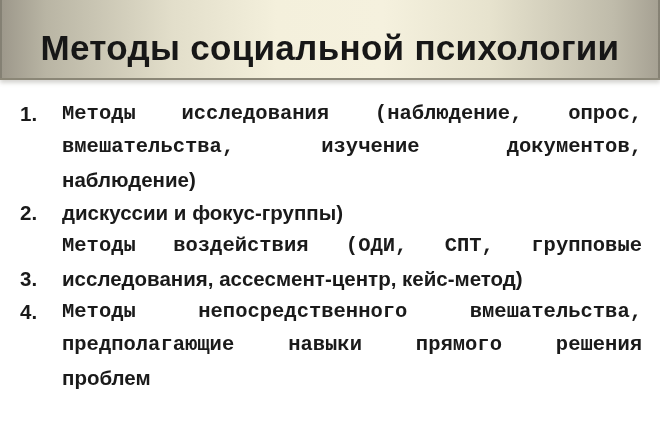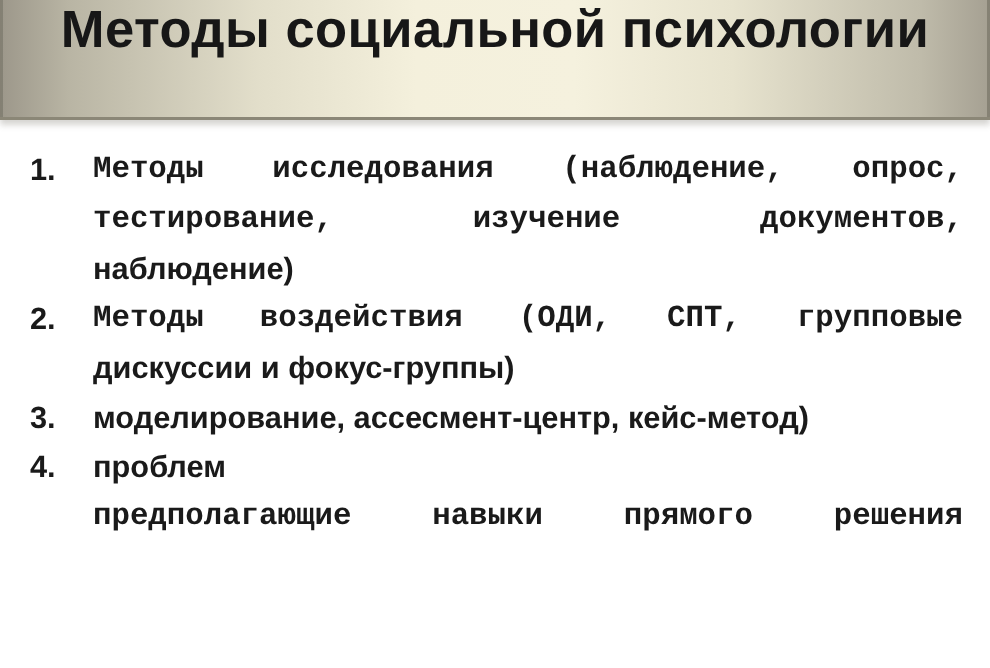--- a/index.html
+++ b/index.html
@@ -6,21 +6,21 @@
   body {
     width: 660px; height: 445px;
     background: #ffffff;
     overflow: hidden;
     font-family: "Liberation Sans", sans-serif;
   }
   .slide { width: 660px; height: 445px; position: relative; }
 
   .title-bar {
     height: 78px;
-    display: flex; align-items: flex-start; justify-content: center;
+    display: flex; align-items: flex-end; justify-content: center;
     background: linear-gradient(90deg,
       #9c978a 0%, #b9b5a4 7%, #e2deca 26%, #f4f0dc 42%,
       #f5f1de 58%, #e7e3ce 74%, #bfbbaa 93%, #a5a092 100%);
     border-bottom: 2px solid #8b8777;
     box-shadow: inset 2px 0 0 rgba(60,58,48,0.25),
                 inset -2px 0 0 rgba(60,58,48,0.30),
                 0 3px 4px rgba(90,88,75,0.25);
   }
   .title {
     margin: 0 0 10px 0;
@@ -55,44 +55,45 @@
     <h1 class="title">Методы социальной психологии</h1>
   </header>
 
   <main class="content">
     <ol class="list">
 
       <li class="item">
         <span class="num">1.</span>
         <div>
           <div class="line j">Методы исследования (наблюдение, опрос,</div>
-          <div class="line j">тестирование, изучение документов,</div>
+          <div class="line j">вмешательства, изучение документов,</div>
           <div class="line">наблюдение)</div>
         </div>
       </li>
 
       <li class="item">
         <span class="num">2.</span>
         <div>
+          <div class="line">дискуссии и фокус-группы)</div>
           <div class="line j">Методы воздействия (ОДИ, СПТ, групповые</div>
-          <div class="line">дискуссии и фокус-группы)</div>
         </div>
       </li>
 
       <li class="item">
         <span class="num">3.</span>
         <div>
-          <div class="line">моделирование, ассесмент-центр, кейс-метод)</div>
+          <div class="line">исследования, ассесмент-центр, кейс-метод)</div>
         </div>
       </li>
 
       <li class="item">
         <span class="num">4.</span>
         <div>
+          <div class="line j">Методы непосредственного вмешательства,</div>
+          <div class="line j">предполагающие навыки прямого решения</div>
           <div class="line">проблем</div>
-          <div class="line j">предполагающие навыки прямого решения</div>
         </div>
       </li>
 
     </ol>
   </main>
 
 </div>
 
 </body></html>

